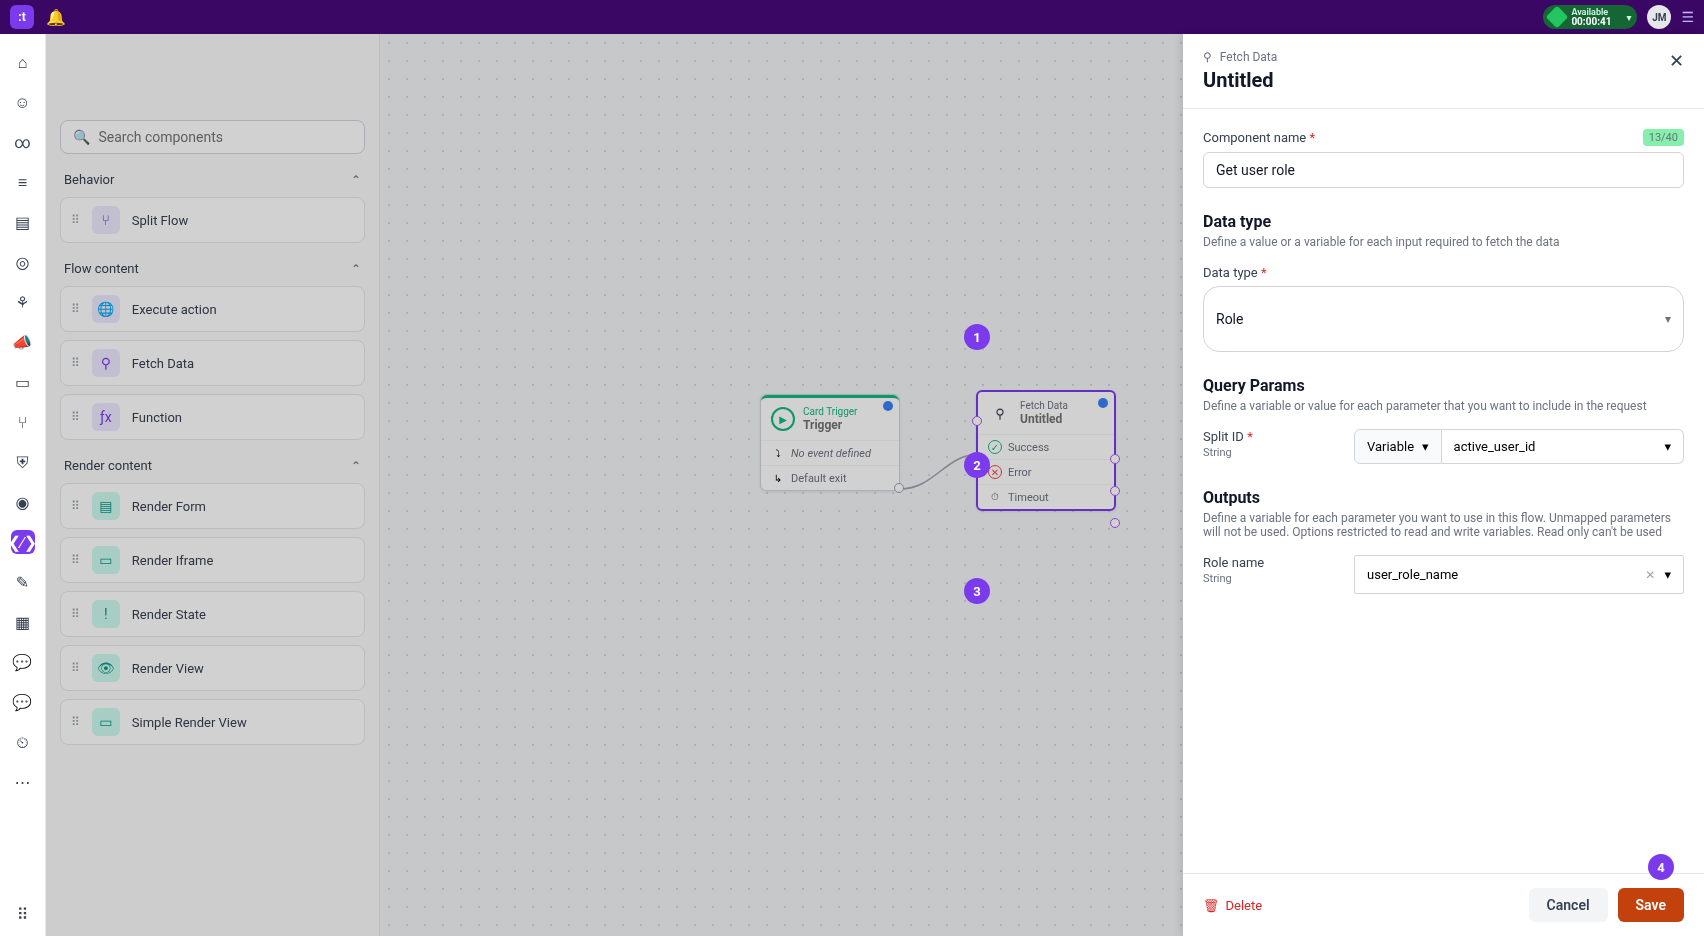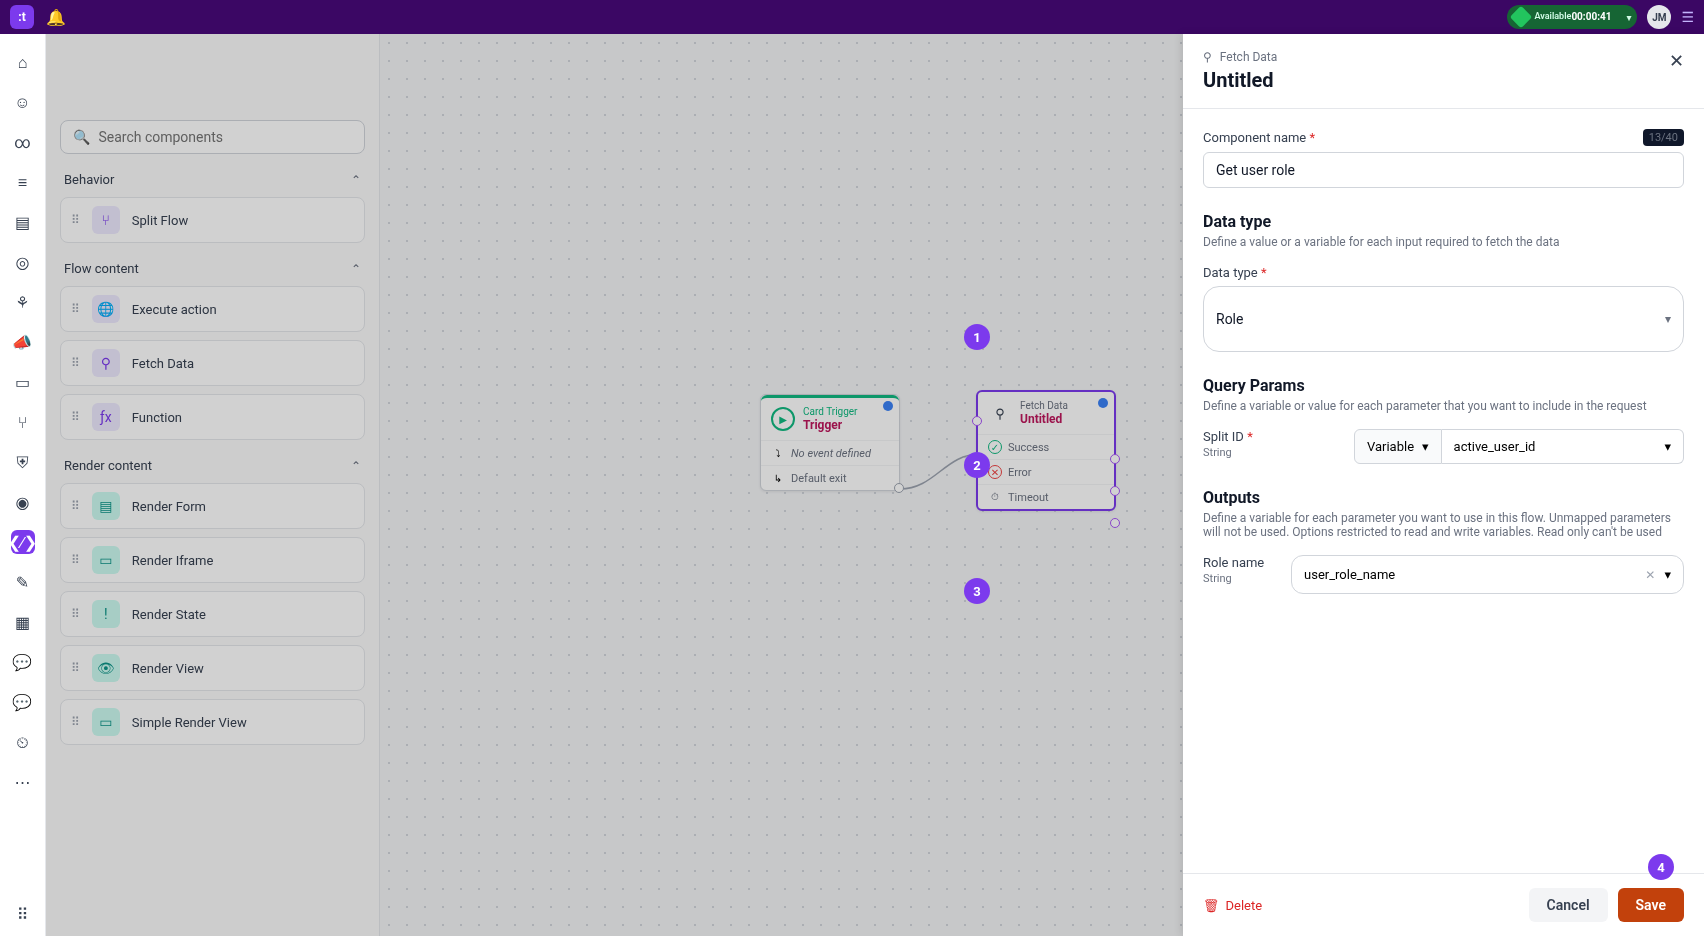--- a/index.html
+++ b/index.html
@@ -5,21 +5,21 @@
 * { box-sizing: border-box; margin: 0; padding: 0; font-family: -apple-system, BlinkMacSystemFont, "Segoe UI", Roboto, sans-serif; }
 html, body { width: 100%; height: 100%; overflow: hidden; background: #f5f5f5; }
 
 .topbar { height: 34px; background: #3b0764; display: flex; align-items: center; justify-content: space-between; padding: 0 10px; }
 .topbar-left { display: flex; align-items: center; gap: 12px; }
 .logo-badge { width: 24px; height: 24px; background: #7c3aed; border-radius: 6px; display:flex; align-items:center; justify-content:center; color:#fff; font-size:12px; font-weight:bold;}
 .bell-icon { color: #c4b5fd; font-size: 16px; }
 .topbar-right { display: flex; align-items: center; gap: 10px; }
 .status-pill { background: #166534; border-radius: 14px; height: 24px; padding: 0 26px 0 6px; display:flex; align-items:center; gap:6px; position:relative;}
 .status-diamond { width:16px; height:16px; background:#22c55e; transform: rotate(45deg); border-radius:3px;}
-.status-text { display:flex; flex-direction:row; line-height:1; }
+.status-text { display:flex; flex-direction:column; line-height:1; }
 .status-text span:first-child { color:#d1fae5; font-size:9px; font-weight:600;}
 .status-text span:last-child { color:#fff; font-size:10px; font-weight:700;}
 .status-chevron { position:absolute; right:6px; color:#d1fae5; font-size:10px;}
 .avatar-circle { width:24px; height:24px; border-radius:50%; background:#e5e7eb; color:#374151; display:flex; align-items:center; justify-content:center; font-size:10px; font-weight:700;}
 .panel-toggle { color:#c4b5fd; font-size:14px;}
 
 .main-wrap { display:flex; height: calc(100% - 34px); position:relative;}
 .overlay { position:absolute; inset:0; background:rgba(0,0,0,0.18); z-index:5;}
 
 .iconrail { width:46px; background:#fff; border-right:1px solid #e5e7eb; display:flex; flex-direction:column; align-items:center; padding-top:16px; gap:16px; z-index:1;}
@@ -58,21 +58,21 @@
 .node.trigger { left:380px; top:360px;}
 .node.fetch { left:596px; top:356px; width:140px; border:2px solid #7c3aed;}
 .node-header { display:flex; align-items:center; gap:8px; padding:8px 10px;}
 .node-header.green-top { border-top:3px solid #10b981; border-radius:6px 6px 0 0;}
 .node-icon-circ { width:24px; height:24px; border-radius:50%; border:2px solid #10b981; display:flex; align-items:center;justify-content:center; color:#10b981; font-size:10px;}
 .node-icon-sq { width:24px; height:24px; display:flex; align-items:center; justify-content:center; color:#374151; font-size:13px;}
 .node-titles { display:flex; flex-direction:column; line-height:1.2;}
 .node-titles .small { font-size:10px;}
 .node-titles .small.green { color:#10b981;}
 .node-titles .small.gray { color:#6b7280;}
-.node-titles .big { font-size:12px; font-weight:700; color:#be185d;}
+.node-titles .big { font-size:12px; font-weight:700; color:#737373;}
 .node-row { display:flex; align-items:center; gap:6px; padding:5px 10px; border-top:1px solid #f3f4f6;}
 .node-row .row-ic { width:14px; height:14px; display:flex; align-items:center; justify-content:center; font-size:10px;}
 .node-row .row-ic.success { border:1.5px solid #10b981; border-radius:50%; color:#10b981;}
 .node-row .row-ic.error { border:1.5px solid #ef4444; border-radius:50%; color:#ef4444;}
 .node-row .row-ic.timeout { color:#6b7280;}
 .node-row .row-label { font-size:11px; color:#6b7280;}
 .node-row.italic .row-label { font-style: italic;}
 .port-dot { width:10px; height:10px; border-radius:50%; position:absolute;}
 .port-dot.top-right { background:#3b82f6; top:6px; right:6px;}
 .port-dot.purple { background:#fff; border:1.5px solid #a855f7;}
@@ -83,34 +83,34 @@
 .drawer-head { padding:16px 20px; border-bottom:1px solid #e5e7eb; display:flex; justify-content:space-between; align-items:flex-start;}
 .drawer-head-left { display:flex; flex-direction:column; gap:4px;}
 .drawer-head-left .d-label { display:flex; align-items:center; gap:8px; font-size:12px; color:#6b7280;}
 .drawer-head-left .d-title { font-size:20px; font-weight:700; color:#111827;}
 .drawer-close { font-size:18px; color:#374151; cursor:pointer;}
 .drawer-body { flex:1; overflow-y:auto; padding:20px;}
 .field-group { margin-bottom:24px;}
 .field-label-row { display:flex; justify-content:space-between; align-items:center; margin-bottom:6px;}
 .field-label { font-size:13px; color:#374151;}
 .field-label .req { color:#dc2626;}
-.field-counter { font-size:11px; color:#6b7280; background:#0f172a; padding:2px 6px; border-radius:4px;}
+.field-counter { font-size:11px; color:#6b7280; background:#86efac; padding:2px 6px; border-radius:4px;}
 .text-input { width:100%; border:1px solid #d1d5db; border-radius:6px; padding:9px 12px; font-size:14px; color:#111827;}
 .section-title { font-size:16px; font-weight:700; color:#111827; margin-bottom:4px;}
 .section-desc { font-size:12px; color:#6b7280; margin-bottom:16px;}
 .select-box { width:100%; border:1px solid #d1d5db; border-radius:16px; padding:24px 12px; font-size:14px; display:flex; justify-content:space-between; align-items:center; color:#111827;}
 .select-box .chev { font-size:12px; color:#6b7280;}
 .param-row { display:flex; gap:0; margin-top:6px;}
 .param-label-col { flex:1; display:flex; flex-direction:column;}
 .param-label-col .p-label { font-size:13px; color:#374151;}
 .param-label-col .p-type { font-size:11px; color:#6b7280; margin-top:2px;}
 .param-inputs { display:flex; width:330px; }
 .param-type-sel { border:1px solid #d1d5db; border-radius:6px 0 0 6px; padding:9px 12px; font-size:13px; background:#f9fafb; display:flex; align-items:center; gap:8px;}
 .param-value-sel { flex:1; border:1px solid #d1d5db; border-left:none; border-radius:0 6px 6px 0; padding:2px 12px; font-size:13px; display:flex; justify-content:space-between; align-items:center;}
-.output-value-sel { width:393px; border:1px solid #d1d5db; border-radius:12px; padding:11px 12px; font-size:13px; display:flex; justify-content:space-between; align-items:center;}
+.output-value-sel { width:330px; border:1px solid #d1d5db; border-radius:2px; padding:11px 12px; font-size:13px; display:flex; justify-content:space-between; align-items:center;}
 .clear-x { color:#9ca3af; font-size:12px; margin-right:6px;}
 .drawer-footer { border-top:1px solid #e5e7eb; padding:14px 20px; display:flex; justify-content:space-between; align-items:center;}
 .delete-link { color:#dc2626; font-size:13px; display:flex; align-items:center; gap:6px; cursor:pointer;}
 .footer-buttons { display:flex; gap:10px;justify-content:center;}
 .btn { padding:9px 18px; border-radius:6px; font-size:14px; font-weight:600; border:none; cursor:pointer;}
 .btn-cancel { background:#f3f4f6; color:#374151;}
 .btn-save { background:#c2410c; color:#fff;}
 
 .help-bubble { position:absolute; width:26px; height:26px; border-radius:50%; background:#7c3aed; color:#fff; display:flex; align-items:center; justify-content:center; font-size:13px; font-weight:700; z-index:20;}
 </style>

